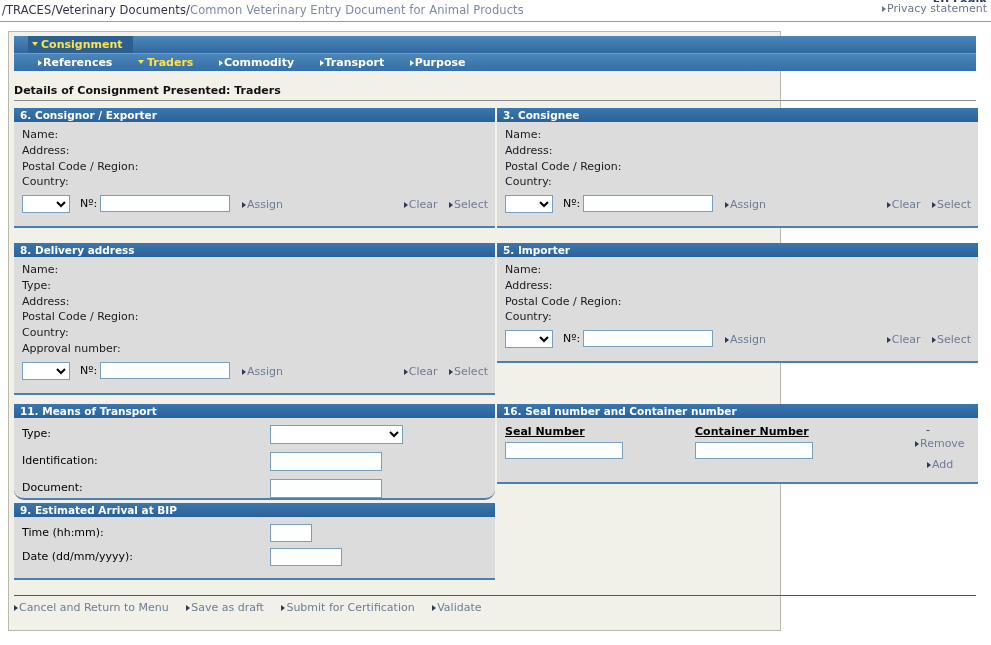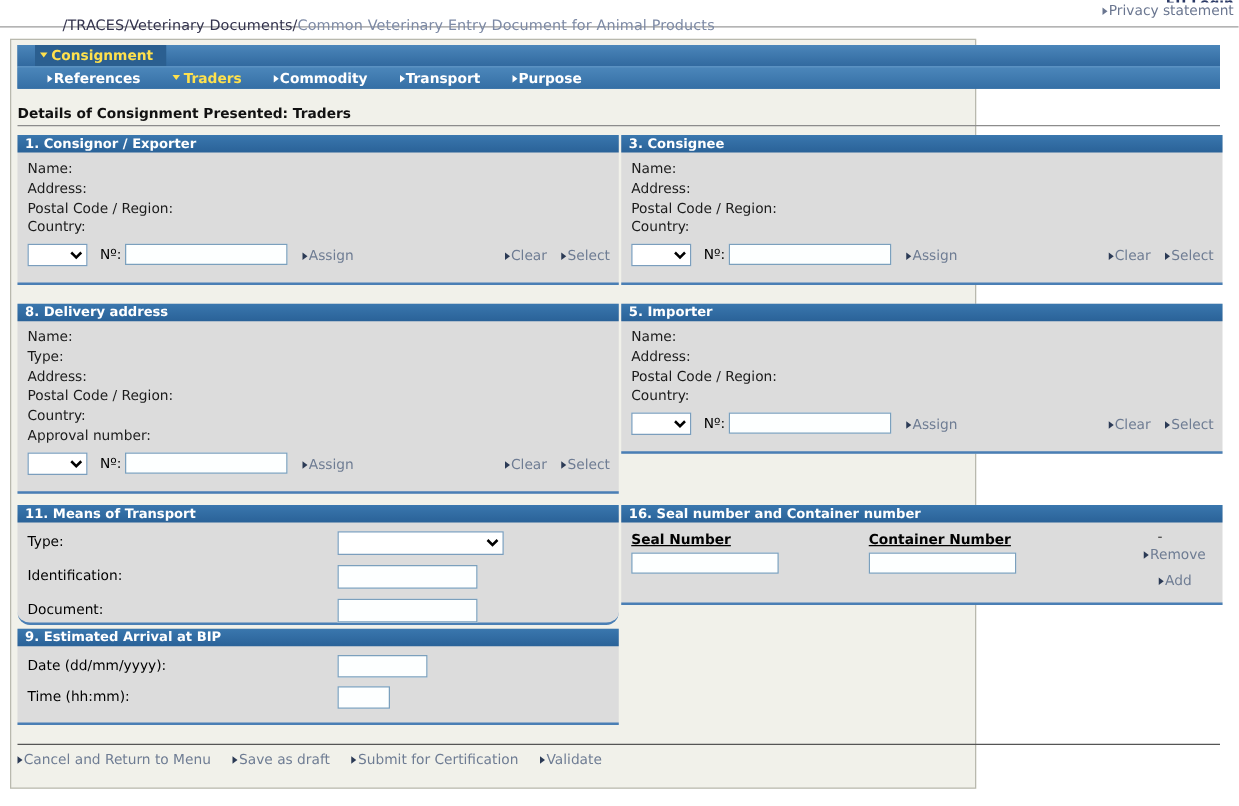--- a/index.html
+++ b/index.html
@@ -16,26 +16,25 @@
   
   .topbar {
     position: relative;
     height: 22px;
     padding: 4px 0 0 0;
     border-bottom: 1px solid #9c9c9c;
     background: #ffffff;
   }
   .breadcrumb {
     position: absolute;
-    left: 2px; top: 13px;
+    left: 2px; top: 3px;
     font-size: 11.5px;
     color: #5a5a7a;
     white-space: nowrap;
     letter-spacing: .1px;
-    margin-left: 48px;
   }
   .breadcrumb .seg-dark { color: #33334d; }
   .breadcrumb .seg-light { color: #7d8aa5; }
   .breadcrumb .sep { color: #33334d; }
 
   .topright {
     position: absolute;
     right: 4px; top: -4px;
     text-align: right;
     font-size: 11px;
@@ -261,21 +260,21 @@
       <a class="tab active" href="#"><span class="arrdown"></span><span>Traders</span></a>
       <a class="tab" href="#"><span class="arr"></span><span>Commodity</span></a>
       <a class="tab" href="#"><span class="arr"></span><span>Transport</span></a>
       <a class="tab" href="#"><span class="arr"></span><span>Purpose</span></a>
     </div>
   </div>
 
   <div class="page-title">Details of Consignment Presented: Traders</div>
 
   <div class="panel" style="left:5px; top:76px; width:481px; height:120px;">
-    <div class="panel-head">1. Consignor / Exporter</div>
+    <div class="panel-head">6. Consignor / Exporter</div>
     <div class="panel-body">
       <div class="lbl">Name:</div>
       <div class="lbl">Address:</div>
       <div class="lbl">Postal Code / Region:</div>
       <div class="lbl">Country:</div>
       <div class="ctlrow">
         <select class="mini"><option></option></select>
         <span class="nolabel" style="left:58px">Nº:</span>
         <input class="txt" style="left: 78px; top: 2px; width: 130px;" value="">
         <a class="lnk assign" style="left:220px" href="#"><span class="arr"></span><span>Assign</span></a>
@@ -378,27 +377,27 @@
         <span class="dash" style="left:429px; top:0px;">-</span>
         <a class="lnk" style="position:absolute; left:418px; top:14px;" href="#"><span class="arr"></span><span>Remove</span></a>
         <a class="lnk" style="position:absolute; left:430px; top:35px;" href="#"><span class="arr"></span><span>Add</span></a>
       </div>
     </div>
   </div>
 
   <div class="panel" style="left:5px; top:471px; width:481px; height:77px;">
     <div class="panel-head">9. Estimated Arrival at BIP</div>
     <div class="panel-body" style="padding-top:7px;">
+      <div class="frow" style="height:24px">
+        <span class="fl">Time (hh:mm):</span>
+        <input class="txt" style="left: 248px; top: 0px; width: 42px; height: 18px;" value="">
+      </div>
       <div class="frow" style="height:25px">
         <span class="fl">Date (dd/mm/yyyy):</span>
         <input class="txt" style="left: 248px; top: 0px; width: 72px; height: 18px;" value="">
-      </div>
-      <div class="frow" style="height:24px">
-        <span class="fl">Time (hh:mm):</span>
-        <input class="txt" style="left: 248px; top: 0px; width: 42px; height: 18px;" value="">
       </div>
     </div>
   </div>
 
   <div class="actionbar">
     <a class="lnk" href="#"><span class="arr"></span><span>Cancel and Return to Menu</span></a>
     <a class="lnk" href="#"><span class="arr"></span><span>Save as draft</span></a>
     <a class="lnk" href="#"><span class="arr"></span><span>Submit for Certification</span></a>
     <a class="lnk" href="#"><span class="arr"></span><span>Validate</span></a>
   </div>

